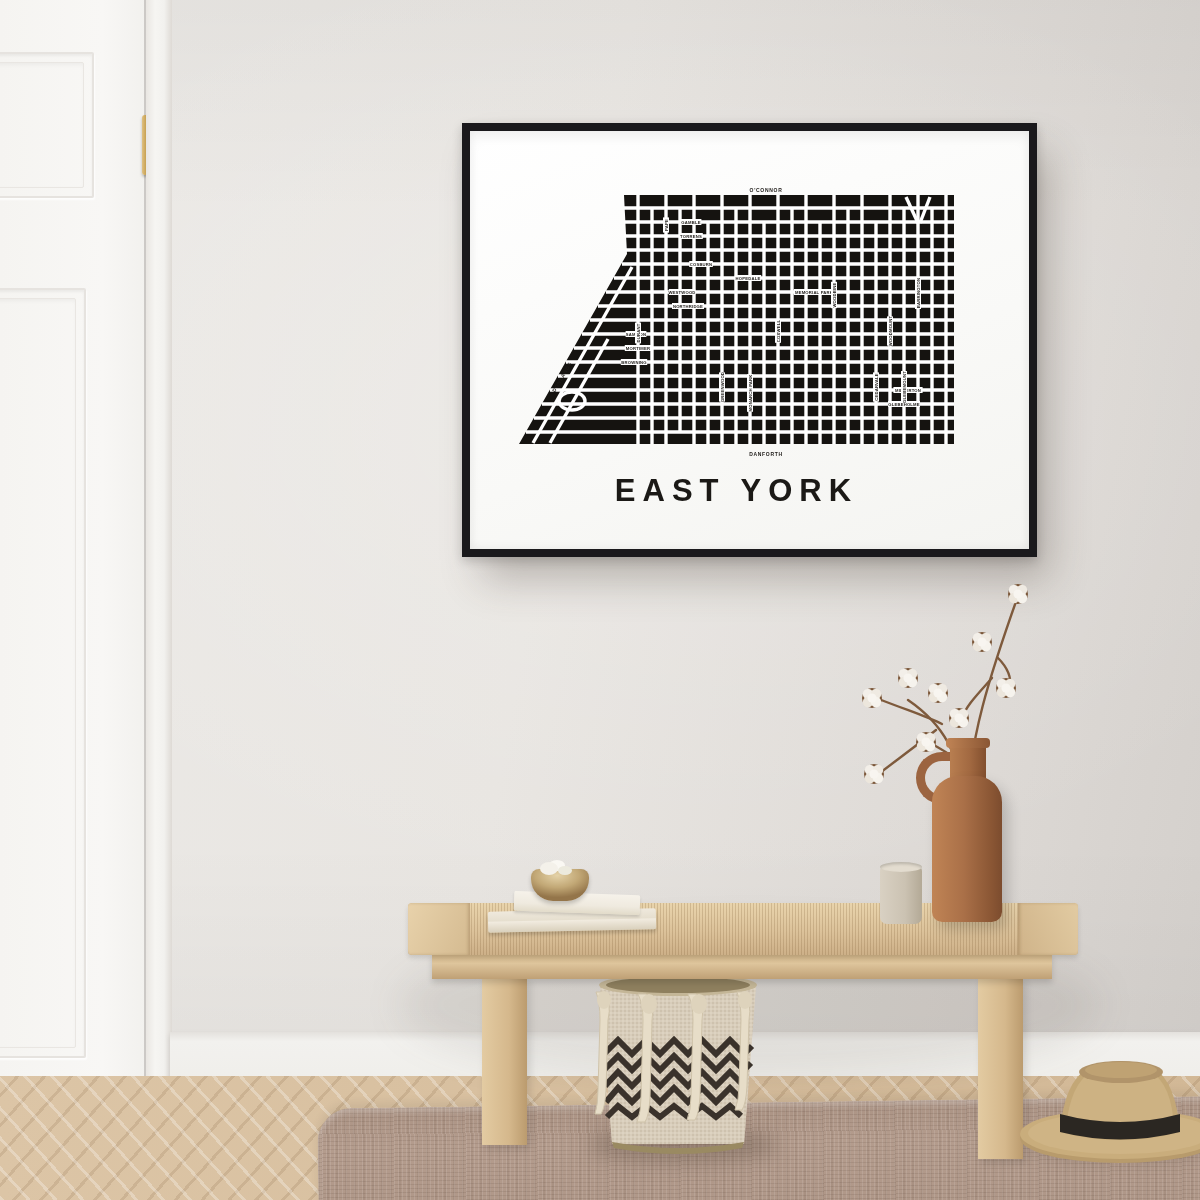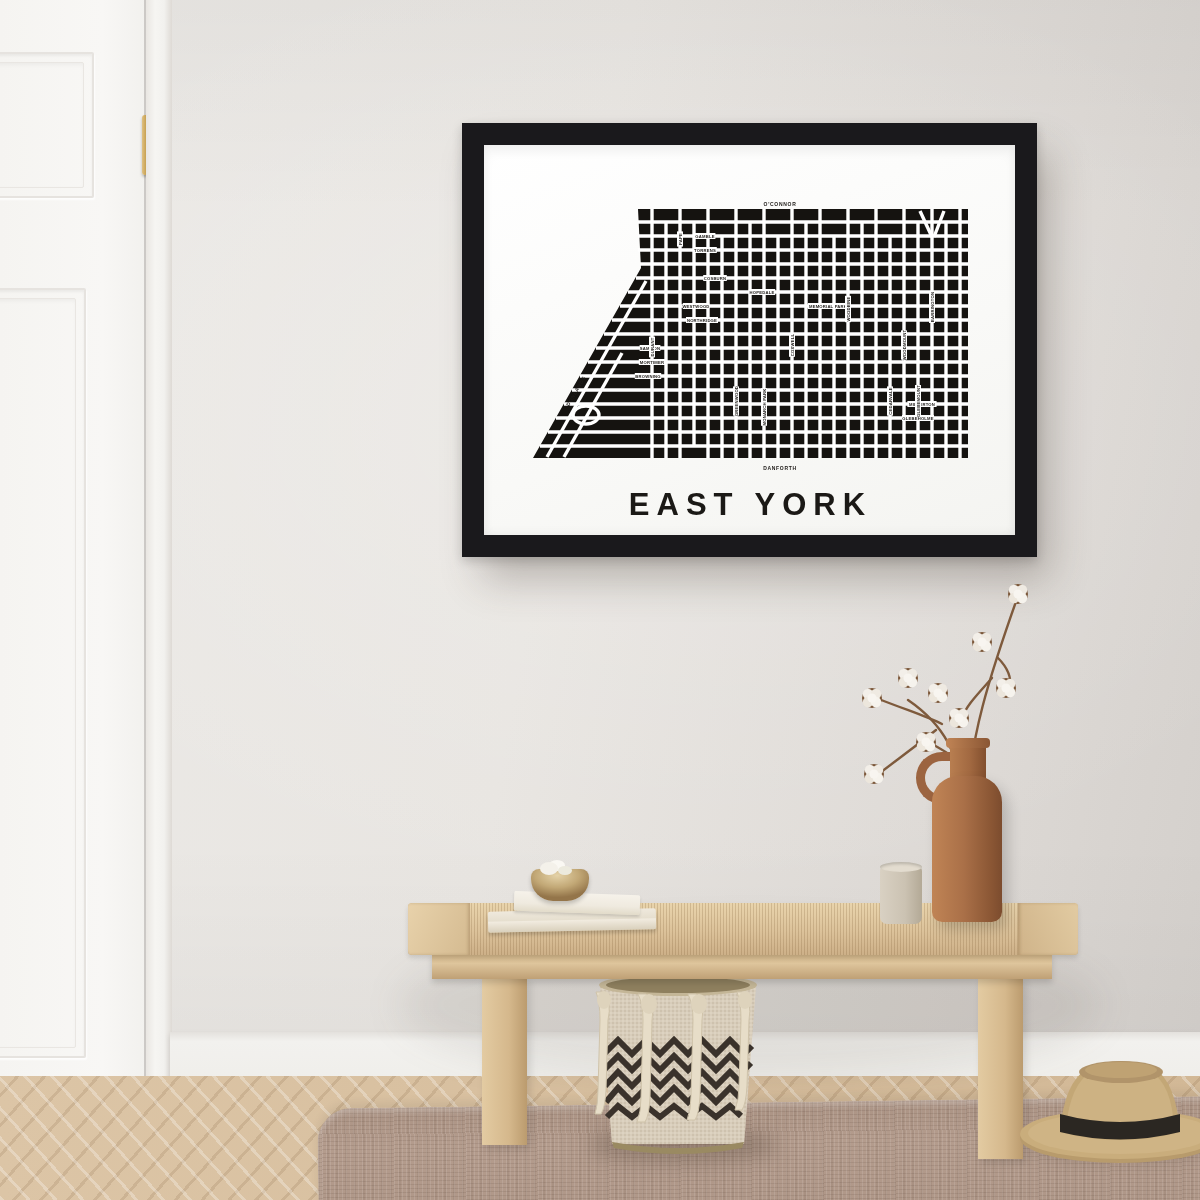--- a/index.html
+++ b/index.html
@@ -38,21 +38,21 @@
   .rug{left:318px;top:1102px;width:940px;height:130px;transform:rotate(-0.8deg);
     border-top-left-radius:34px;
     background:
       repeating-linear-gradient(90deg, rgba(255,255,255,0.10) 0 1px, rgba(255,255,255,0) 1px 4px),
       repeating-linear-gradient(0deg, rgba(60,40,30,0.10) 0 1px, rgba(0,0,0,0) 1px 4px),
       repeating-linear-gradient(90deg, rgba(70,50,35,0.08) 0 2px, rgba(0,0,0,0) 2px 9px),
       linear-gradient(180deg,#ab9384,#b49c8d 30%,#ad9586);
     box-shadow:0 -5px 10px rgba(0,0,0,0.07), inset 0 4px 6px rgba(255,255,255,0.25);}
 
   
-  .frame{left:462px;top:123px;width:575px;height:434px;background:#1a191c;padding:22px;
+  .frame{left:462px;top:123px;width:575px;height:434px;background:#1a191c;padding:8px;
     box-shadow:16px 26px 38px -4px rgba(70,58,50,0.30), 0 4px 10px rgba(0,0,0,0.18);}
   .poster{position:relative;width:100%;height:100%;background:linear-gradient(160deg,#ffffff,#f9f9f7 60%,#f4f4f1);
     box-shadow:inset 0 6px 12px rgba(0,0,0,0.06), inset 0 -3px 8px rgba(0,0,0,0.04);}
   .map-svg{left:46px;top:50px;width:441px;height:277px;}
   .poster-title{left:46px;top:342px;width:441px;text-align:center;color:#1b1916;
     font-size:31px;font-weight:bold;letter-spacing:7px;}
 
   
   .bench-wall-shadow{left:400px;top:930px;width:700px;height:150px;background:rgba(80,68,58,0.10);filter:blur(18px);border-radius:50%;}
   .bench-seat{left:408px;top:903px;width:670px;height:52px;border-radius:4px;

